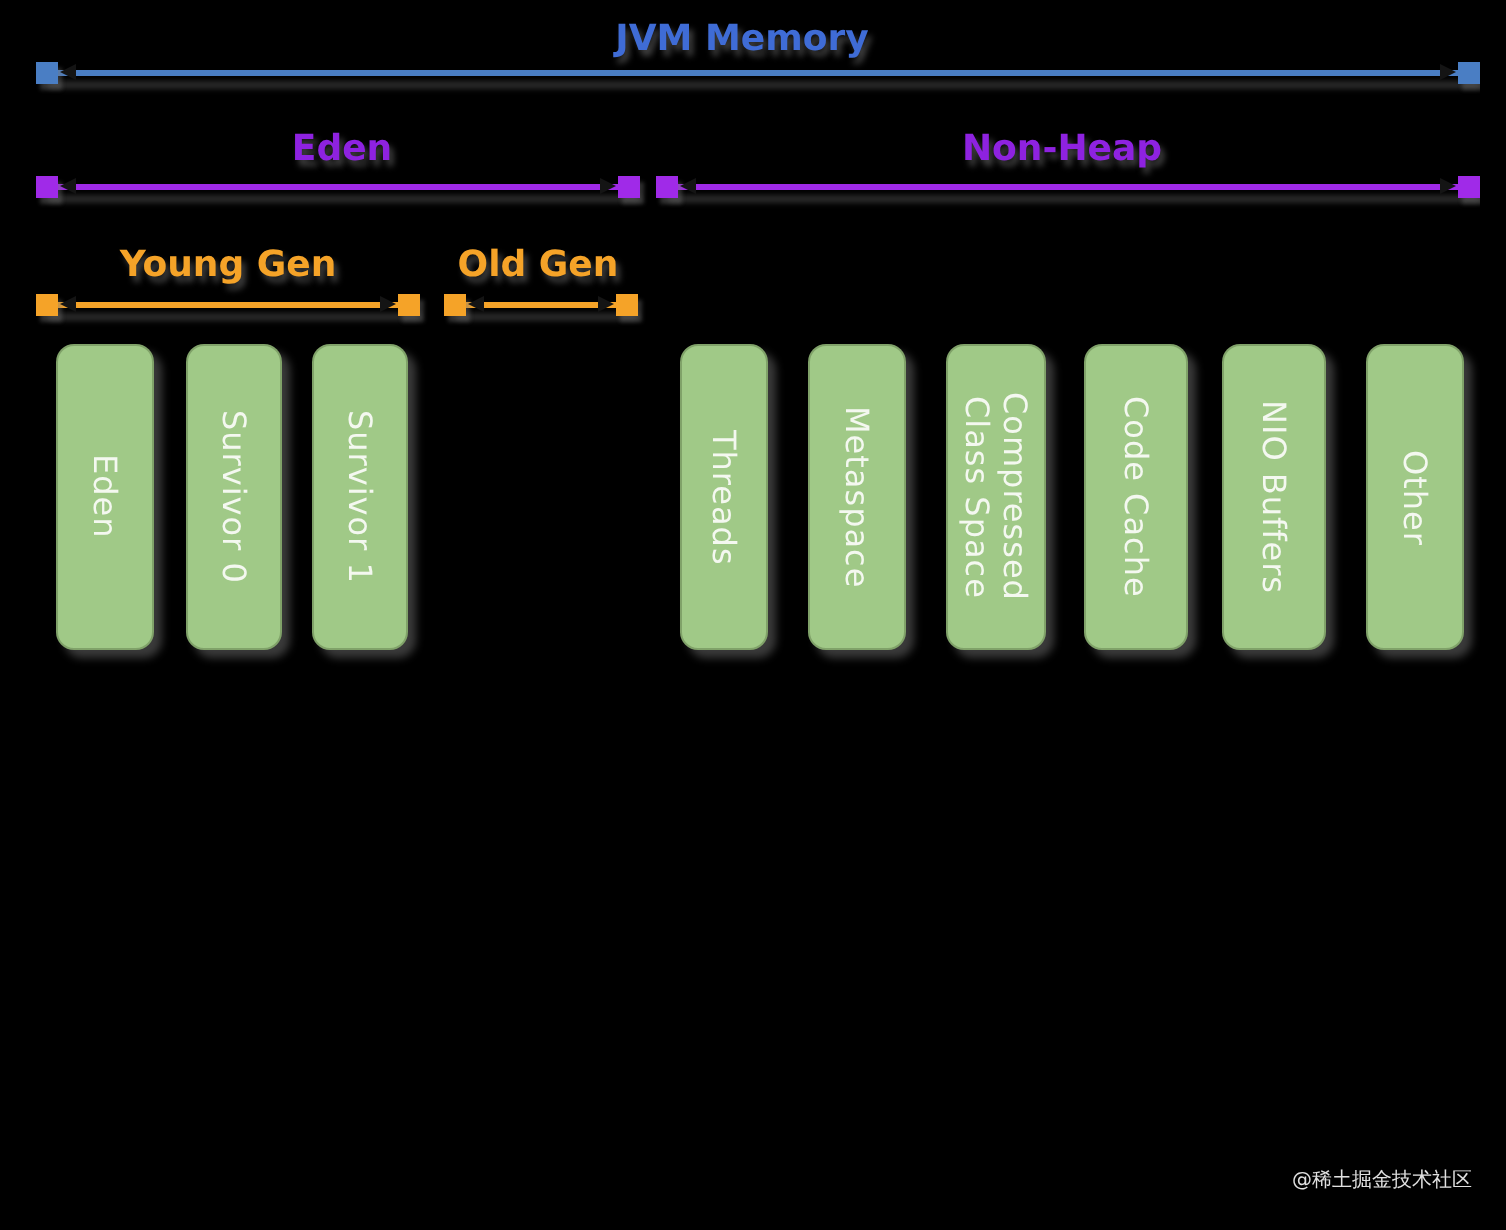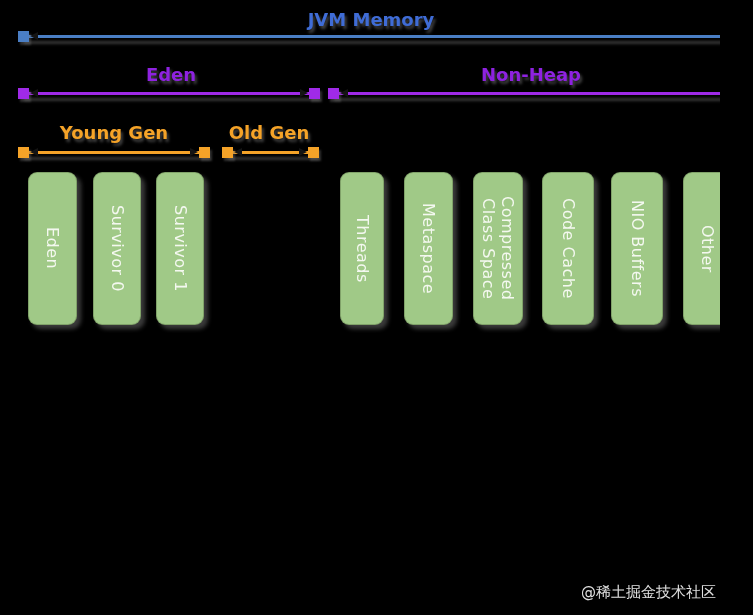--- a/index.html
+++ b/index.html
@@ -1,18 +1,18 @@
 <!DOCTYPE html>
 <html><head>
 <meta charset="utf-8">
 <style>
   html,body{margin:0;padding:0;background:#000;}
   .stage{
     position:relative;width:720px;height:615px;background:#000;
-    overflow:hidden;font-family:"DejaVu Sans","Liberation Sans",sans-serif;
+    overflow:hidden;font-family:"DejaVu Sans","Liberation Sans",sans-serif;padding-left:20px;
   }
   
   .dim-label{
     position:absolute;transform:translateX(-50%);
     font-weight:bold;font-size:18px;white-space:nowrap;
     text-shadow:2px 3px 3px rgba(120,120,120,.55);
   }
   .lbl-jvm{left:371px;top:9px;color:#3f6cd6;}
   .lbl-heap{left:171px;top:64px;color:#8e22e0;}
   .lbl-nonheap{left:531px;top:64px;color:#8e22e0;}
@@ -66,21 +66,21 @@
   .b-s1{left:156px;width:48px;}
   .b-threads{left:340px;width:44px;}
   .b-meta{left:404px;width:49px;}
   .b-ccs{left:473px;width:50px;}
   .b-cc{left:542px;width:52px;}
   .b-nio{left:611px;width:52px;}
   .b-other{left:683px;width:49px;}
 
   .watermark{
     position:absolute;right:4px;top:583px;
-    color:#e0e0e0;font-size:15px;
+    color:#e0e0e0;font-size:10px;
     text-shadow:1px 1px 2px #000,0 0 4px #000;
   }
 </style>
 </head>
 <body>
 
 <div class="stage">
 
   <span class="dim-label lbl-jvm">JVM Memory</span>
   <span class="dim-label lbl-heap">Eden</span>

